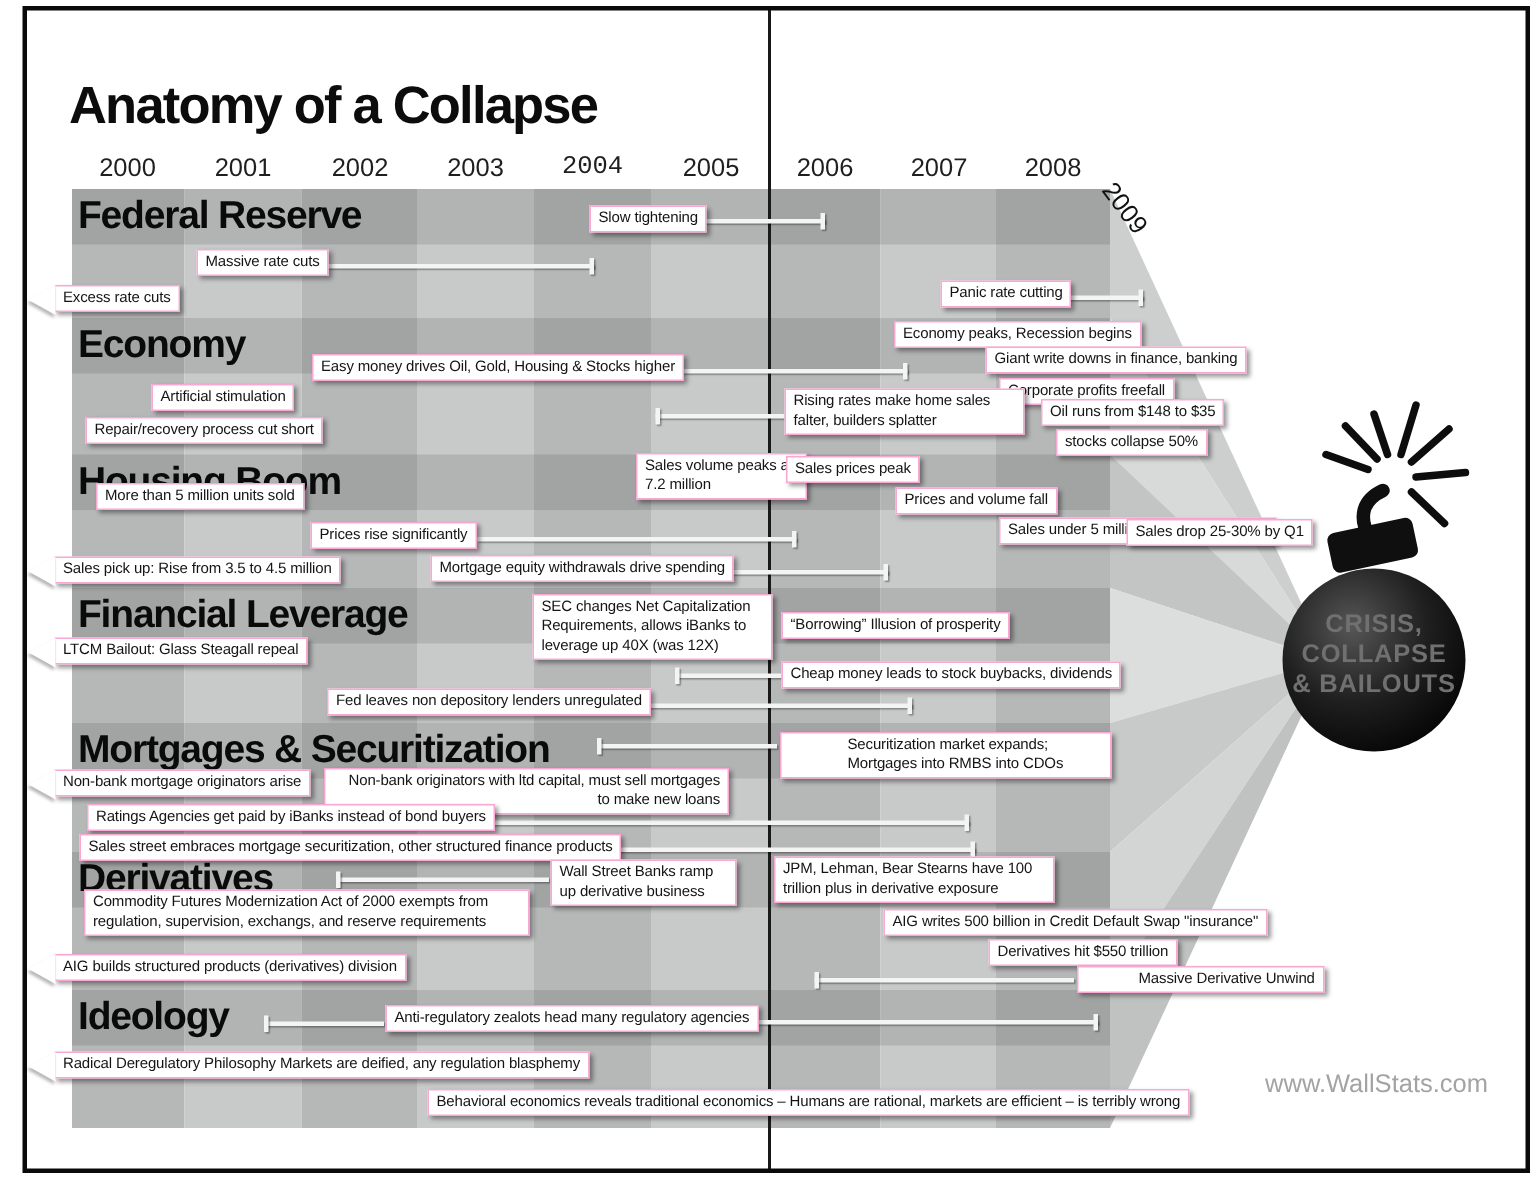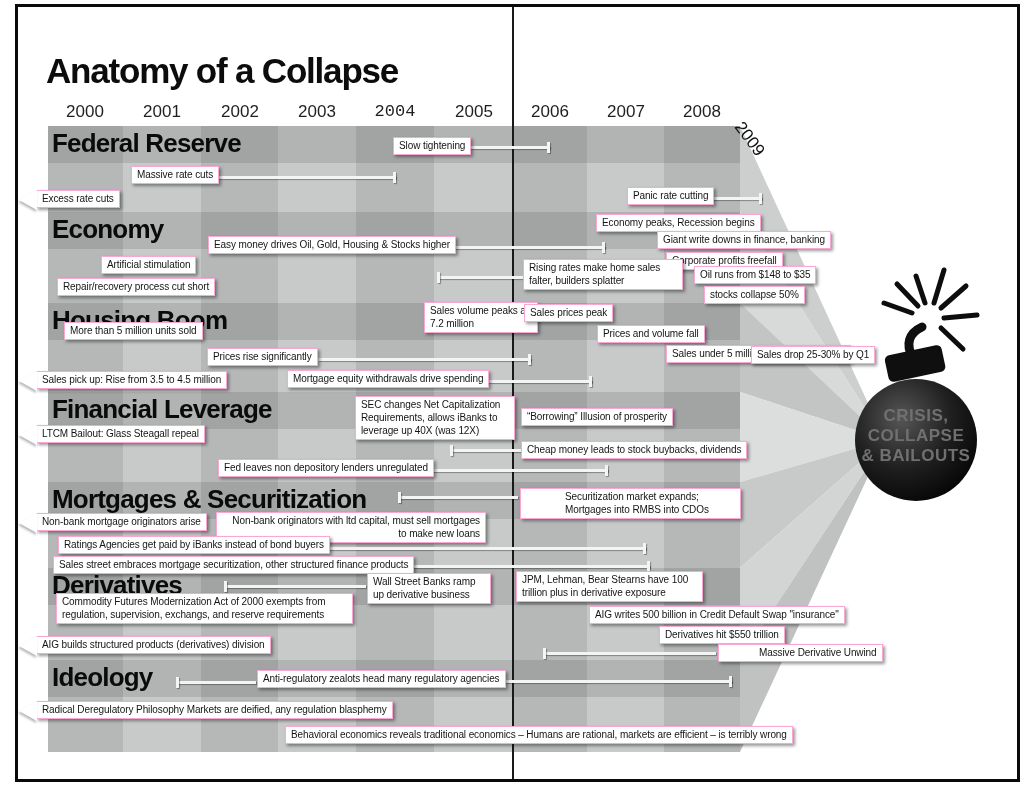--- a/index.html
+++ b/index.html
@@ -172,15 +172,16 @@
       <text x="916" y="441" text-anchor="middle" font-size="17" font-weight="bold" letter-spacing="0.5" fill="#707070">COLLAPSE</text>
       <text x="916" y="461" text-anchor="middle" font-size="17" font-weight="bold" letter-spacing="0.5" fill="#707070">&amp; BAILOUTS</text>
     </g>
   </svg>
 
   <div class="now-line"></div>
 
   <div class="year-2009">2009</div>
 
   <div class="attribution">
+    <div>www.WallStats.com</div>
   </div>
 
 </div>
 
 </body></html>

